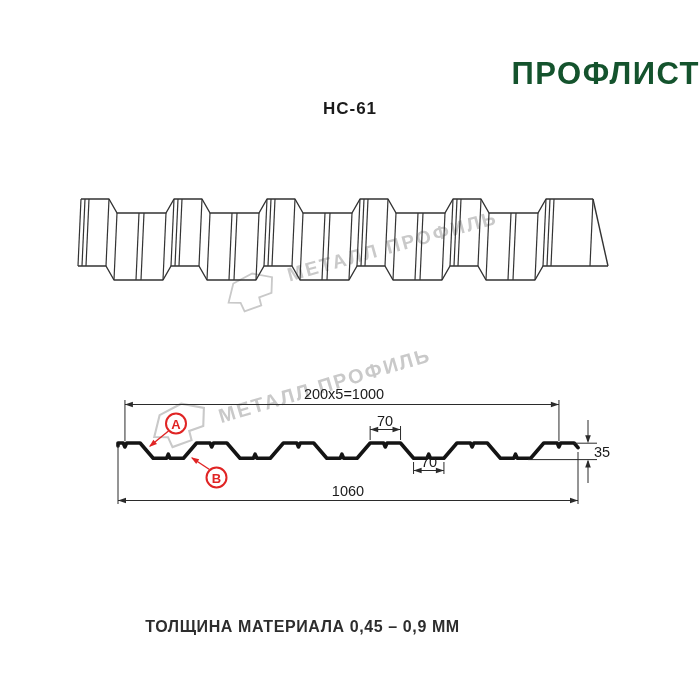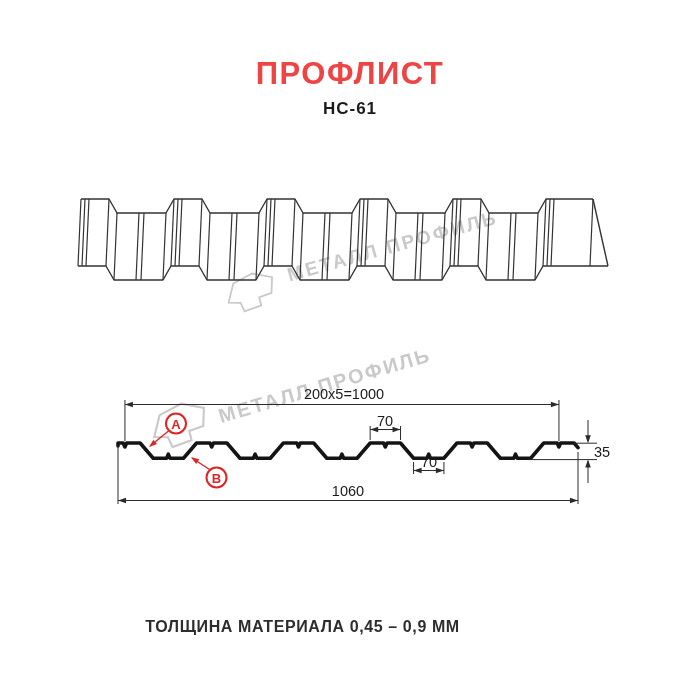--- a/index.html
+++ b/index.html
@@ -1,19 +1,19 @@
 <!DOCTYPE html>
 <html><head>
 <meta charset="utf-8">
 <style>
   html,body{margin:0;padding:0;background:#ffffff;}
   .page{position:relative;width:700px;height:700px;background:#ffffff;overflow:hidden;
         font-family:"Liberation Sans", sans-serif;}
-  .title{position:absolute;left:0;top:56px;width:700px;text-align:center;
-         font-size:31px;font-weight:700;letter-spacing:1.5px;color:#ef4444;}
+  .title{position:absolute;left:0;top:56px;width:700px;text-align:right;
+         font-size:31px;font-weight:700;letter-spacing:1.5px;color:#14532d;}
   .subtitle{position:absolute;left:0;top:99px;width:700px;text-align:center;
          font-size:17px;font-weight:700;letter-spacing:1px;color:#1a1a1a;}
   .footer{position:absolute;left:0;top:618px;width:605px;text-align:center;
          font-size:16px;font-weight:700;letter-spacing:0.6px;color:#2d2d2d;}
   .wm{position:absolute;white-space:nowrap;color:#c9c9c9;font-weight:700;
       transform-origin:left top;}
   .wm-text-1{left:285px;top:265px;font-size:19px;letter-spacing:2.5px;transform:rotate(-15.5deg);}
   .wm-text-2{left:216px;top:406px;font-size:20px;letter-spacing:2px;transform:rotate(-16.5deg);}
   .wm-logo{position:absolute;}
   .wm-logo-1{left:222px;top:272px;}

